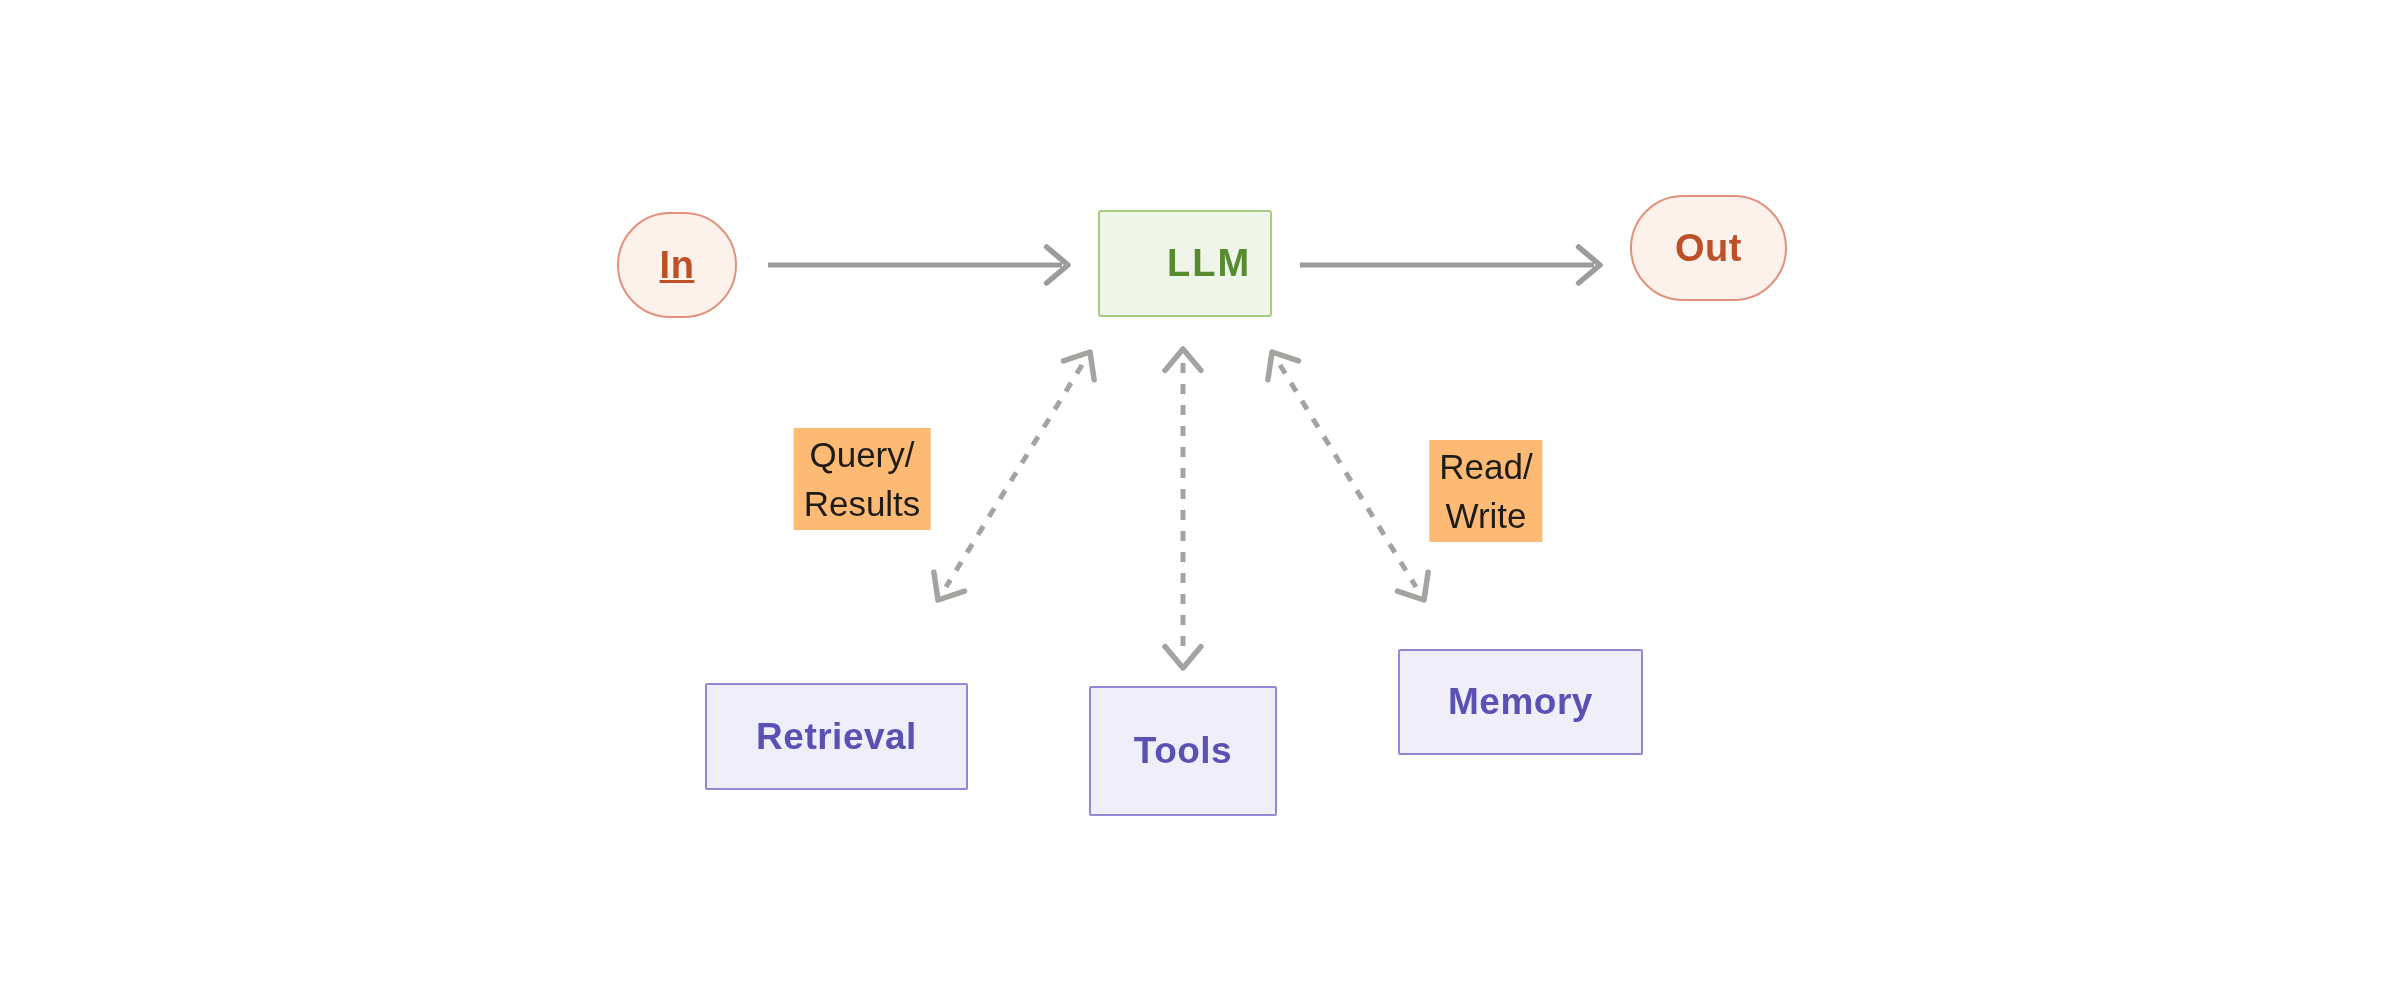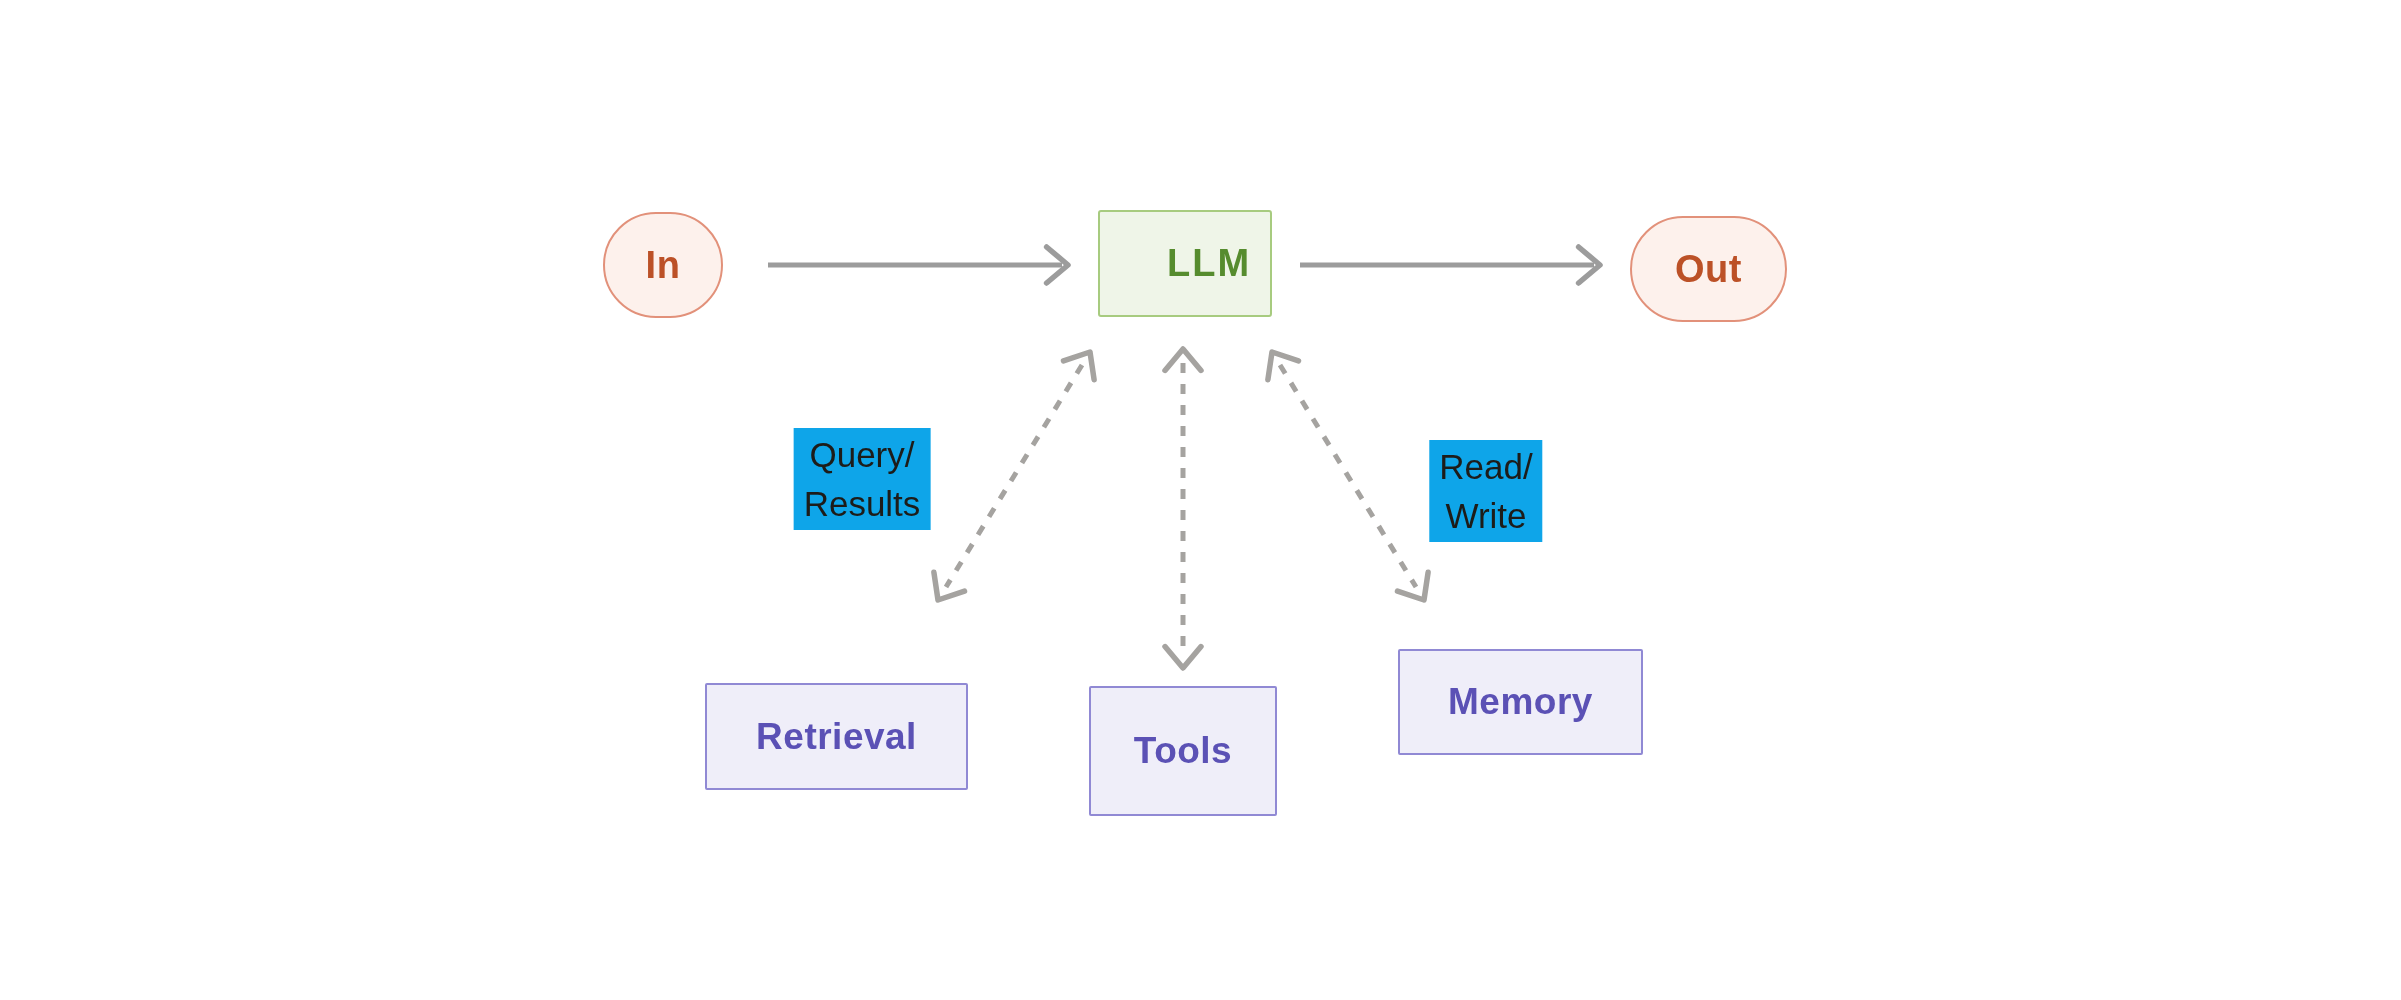--- a/index.html
+++ b/index.html
@@ -78,26 +78,26 @@
     font-size: 37px;
   }
   .edge-label {
     position: absolute;
     transform: translate(-50%, -50%);
     text-align: center;
     white-space: pre-line;
     font-size: 35px;
     line-height: 49px;
     color: var(--label-text, #1d1c19);
-    background: #0ea5e9;
+    background: #fdba74;
     padding: 2px 10px;
   }
-  #lbl-in      { left: 603px;  top: 212px; width: 120px; height: 106px; }
+  #lbl-in      { left: 617px;  top: 212px; width: 120px; height: 106px; text-decoration: underline; }
   #lbl-llm     { left: 1098px; top: 210px; width: 174px; height: 107px; }
-  #lbl-out     { left: 1630px; top: 216px; width: 157px; height: 106px; }
+  #lbl-out     { left: 1630px; top: 195px; width: 157px; height: 106px; }
   #lbl-retr    { left: 705px;  top: 683px; width: 263px; height: 107px; }
   #lbl-tools   { left: 1089px; top: 686px; width: 188px; height: 130px; }
   #lbl-memory  { left: 1398px; top: 649px; width: 245px; height: 106px; }
   #edge-query  { left: 862px;  top: 479px; }
   #edge-call   { left: 1185px; top: 498px; }
   #edge-read   { left: 1486px; top: 476px; margin-top: 15px; }
 </style>
 </head>
 <body>
 

